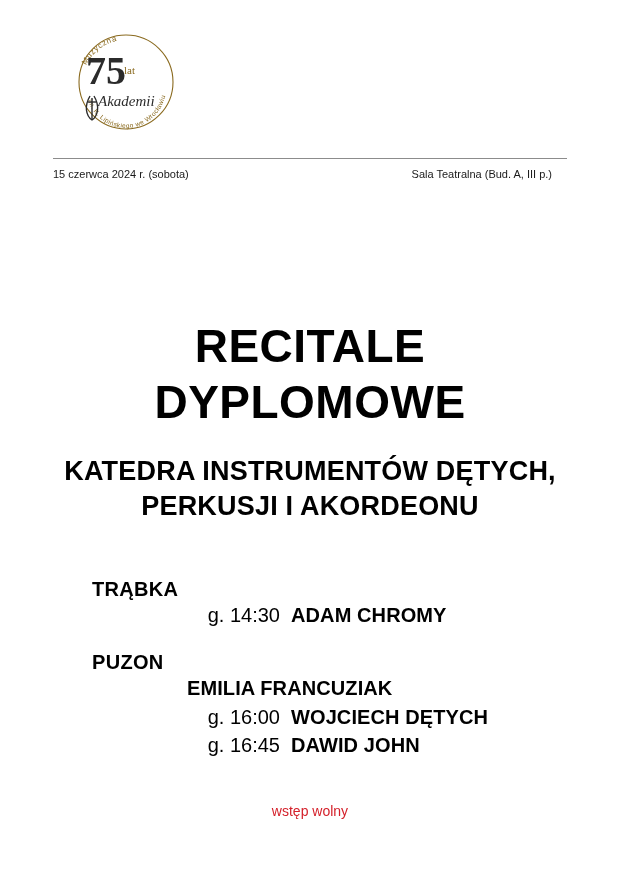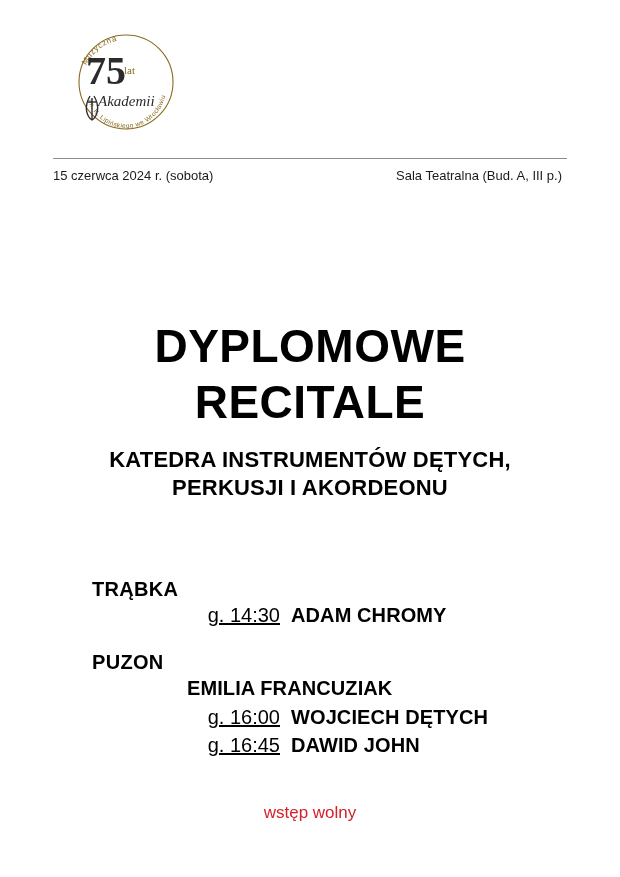--- a/index.html
+++ b/index.html
@@ -55,25 +55,25 @@
     position: absolute;
     left: 53px;
     right: 53px;
     top: 158px;
     border-top: 1px solid #8c8c8c;
   }
 
   .meta {
     position: absolute;
     left: 53px;
-    right: 55px;
+    right: 65px;
     top: 168px;
     display: flex;
     justify-content: space-between;
-    font-size: 13px;
+    font-size: 11px;
     color: #1a1a1a;
   }
 
   .meta .right { padding-right: 3px; }
 
   
   .title-block {
     position: absolute;
     left: 0;
     right: 0;
@@ -83,22 +83,22 @@
 
   .title-line {
     font-size: 46px;
     font-weight: bold;
     letter-spacing: 0.5px;
     line-height: 1.22;
     color: #000000;
   }
 
   .subtitle {
-    margin-top: 16px;
-    font-size: 22px;
+    margin-top: 24px;
+    font-size: 27px;
     font-weight: bold;
     line-height: 1.28;
     color: #000000;
     letter-spacing: 0.2px;
   }
 
   
   .program {
     position: absolute;
     left: 0;
@@ -122,39 +122,38 @@
     line-height: 1.42;
     color: #000;
     padding-left: 176px;
   }
 
   .entry .time {
     width: 104px;
     text-align: right;
     font-weight: normal;
     white-space: pre;
-    text-decoration: underline;
   }
 
   .entry .name {
     font-weight: bold;
     padding-left: 11px;
     letter-spacing: 0.1px;
     text-align: right;
   }
 
   
   .footer {
     position: absolute;
     left: 0;
     right: 0;
     top: 803px;
     text-align: center;
     color: #d4202a;
-    font-size: 17px;
+    font-size: 14px;
   }
 </style>
 </head>
 <body>
 
 <div class="page">
 
   <div class="header">
 
     <div class="logo">
@@ -188,22 +187,22 @@
 
     <div class="rule"></div>
   </div>
 
   <div class="meta">
     <div class="left">15 czerwca 2024 r. (sobota)</div>
     <div class="right">Sala Teatralna (Bud. A, III p.)</div>
   </div>
 
   <div class="title-block">
+    <div class="title-line">RECITALE</div>
     <div class="title-line">DYPLOMOWE</div>
-    <div class="title-line">RECITALE</div>
     <div class="subtitle">
       <div>KATEDRA INSTRUMENTÓW DĘTYCH,</div>
       <div>PERKUSJI I AKORDEONU</div>
     </div>
   </div>
 
   <div class="program">
 
     <div class="group">
       <div class="group-title">TRĄBKA</div>

